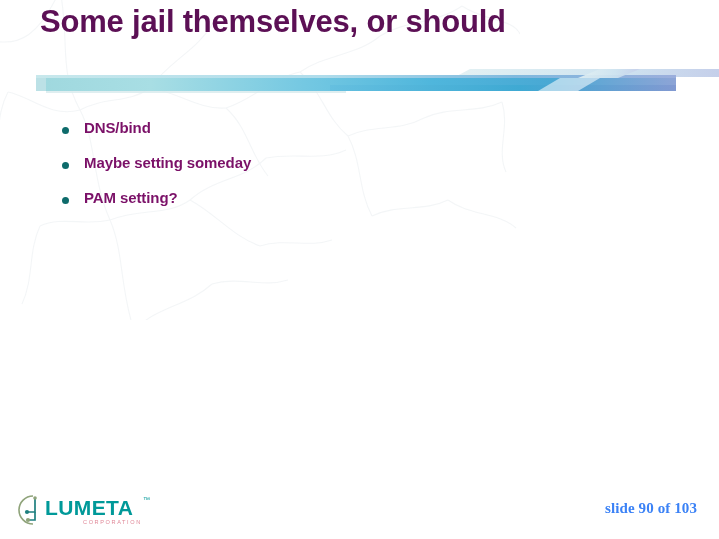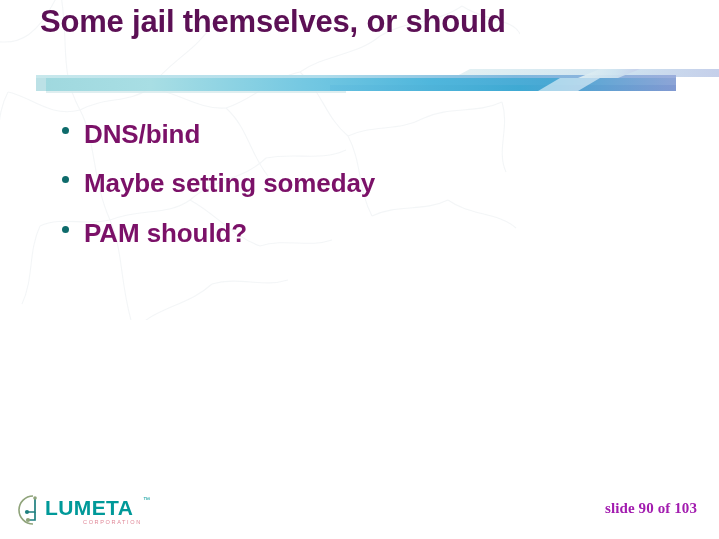--- a/index.html
+++ b/index.html
@@ -74,21 +74,21 @@
   }
   .bullet-dot span {
     display: block;
     width: 7px;
     height: 7px;
     border-radius: 50%;
     background: #0E6B6B;
   }
   .bullet-text {
     flex: 1 1 auto;
-    font-size: 26px;
+    font-size: 15px;
     font-weight: bold;
     line-height: 1.28;
     color: #7B1168;
     letter-spacing: -0.1px;
   }
 
   
   #logo {
     position: absolute;
     left: 17px;
@@ -96,21 +96,21 @@
     width: 150px;
     height: 36px;
   }
   #slide-number {
     position: absolute;
     right: 22px;
     top: 500px;
     font-family: "Liberation Serif", serif;
     font-size: 15px;
     font-weight: bold;
-    color: #a21caf;
+    color: #3b82f6;
     letter-spacing: 0.1px;
   }
 </style>
 </head>
 <body>
 
 <div id="slide">
 
   <svg id="watermark" viewBox="0 0 520 320" preserveAspectRatio="none">
     <g stroke="#b9c6cf" stroke-width="1.1" fill="none" opacity="0.75">
@@ -205,21 +205,21 @@
           <span></span>
         </div>
       <div class="bullet-text">Maybe setting someday</div>
     </div>
 
 
     <div class="bullet-row">
       <div class="bullet-dot">
           <span></span>
         </div>
-      <div class="bullet-text">PAM should?</div>
+      <div class="bullet-text">PAM setting?</div>
     </div>
 
   </div>
 
   <svg id="logo" viewBox="0 0 150 36">
 
     <g fill="none" stroke="#8FA37A" stroke-width="1.6">
       <path d="M16,4 A13,13 0 1,0 16,32"></path>
     </g>
     <g stroke="#1E7F7F" stroke-width="1.7" fill="none">

